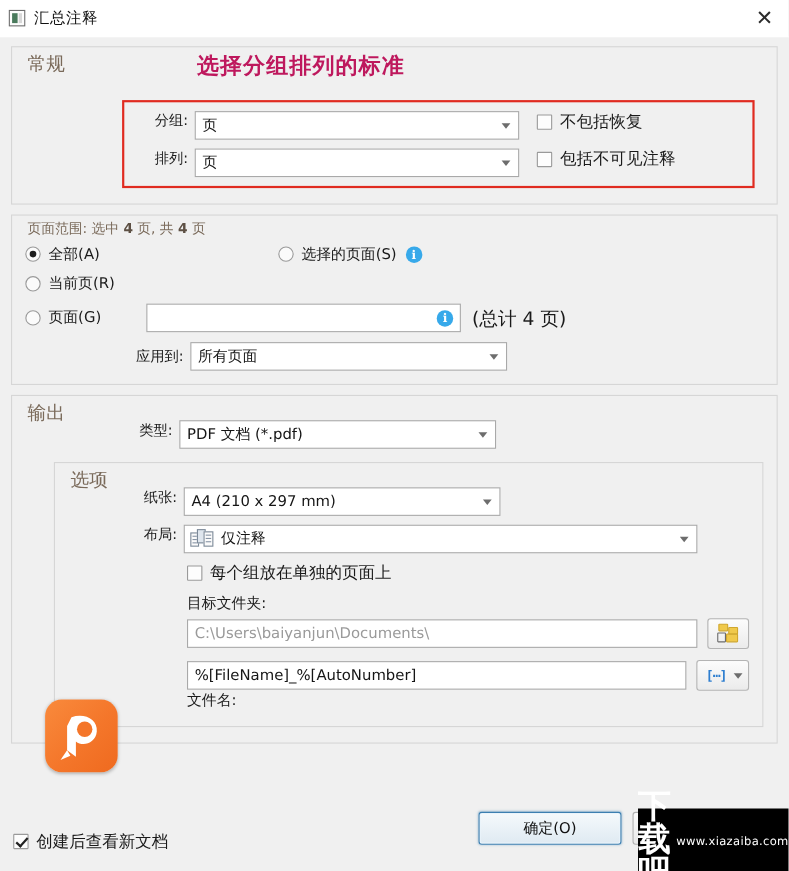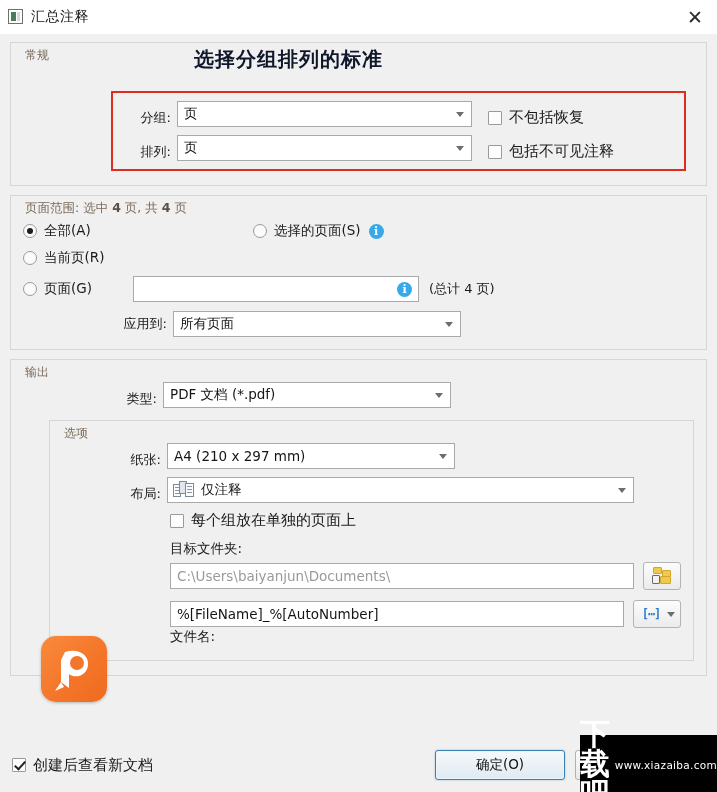--- a/index.html
+++ b/index.html
@@ -51,42 +51,42 @@
 
   .group{
     border:1px solid #d6d6d6;
     background:#f0f0f0;
     position:relative;
     margin-bottom:9px;
     padding: 22px 12px 12px 12px;
   }
   .group > .group-label{
     position:absolute; top:4px; left:14px;
-    font-size:12px; color:#7a6a5a;
+    font-size:17px; color:#7a6a5a;
   }
   .group.inner{
     margin: 0 0 0 26px;
     padding: 22px 12px 10px 12px;
   }
 
   
   .general-group{ padding-bottom:14px; }
   .annot-text{
-    position:absolute; top:3px; left:183px;
-    color:#0f172a; font-size:20px; font-weight:700;
+    position:absolute; top:3px; left:168px;
+    color:#be185d; font-size:20px; font-weight:700;
     letter-spacing:1px;
     font-family:Liberation Mono, monospace;
   }
   .redbox{
     border:2px solid #e02b20;
     margin: 26px 8px 0 88px;
     padding: 8px 8px 8px 8px;
   }
 
-  .row{ display:flex; align-items:flex-end; margin-bottom:8px; }
+  .row{ display:flex; align-items:flex-start; margin-bottom:8px; }
   .row:last-child{ margin-bottom:0; }
   .lbl{
     font-size:13px; color:#1a1a1a; text-align:right;
     flex:0 0 auto; padding-right:6px; white-space:nowrap;
   }
 
   
   .combo{
     position:relative; height:26px; background:#fff;
     border:1px solid #a9a9a9;
@@ -191,21 +191,21 @@
   .macro-ico{
     width:24px;height:17px;border-radius:2px;
     display:flex;align-items:center;justify-content:center;
     color:#2f7fd0;font-size:12px;font-weight:700;letter-spacing:-1px;
     font-family:"DejaVu Sans Mono",monospace;
   }
 
   
   .bottombar{
     position:absolute; left:0; right:0; bottom:0; height:54px;
-    display:flex; align-items:center; padding:0 12px;
+    display:flex; padding:0 12px;
     background:#f0f0f0;
   }
   .btn-primary{
     width:130px;height:30px;border:1px solid #3c7fb1;border-radius:3px;
     background: linear-gradient(#f5f9fc,#dfeaf2);
     box-shadow: inset 0 0 0 1px #eaf4fb, 0 0 2px rgba(60,127,177,.5);
     display:flex;align-items:center;justify-content:center;
     font-size:13.5px;color:#111; cursor:pointer;margin-left:17px;
   }
   .btn-secondary{
@@ -294,21 +294,21 @@
 
     <div class="pr-line">
       <div class="radio-row" style="width:110px">
         <span class="radio"></span>
         <span>页面(G)</span>
       </div>
       <div class="textinput" style="width:286px">
         <span></span>
         <span class="info-icon" style="position:absolute;right:6px;top:5px">i</span>
       </div>
-      <span style="margin-left:10px;font-size:13px">(总计 4 页)</span>
+      <span style="margin-left:10px;font-size:17px">(总计 4 页)</span>
     </div>
 
     <div class="pr-line" style="margin-bottom:0">
       <span class="lbl" style="width:150px">应用到:</span>
       <div class="combo" style="width:288px">
         <span>所有页面</span>
         <span class="arrow"></span>
       </div>
     </div>
   </div>

